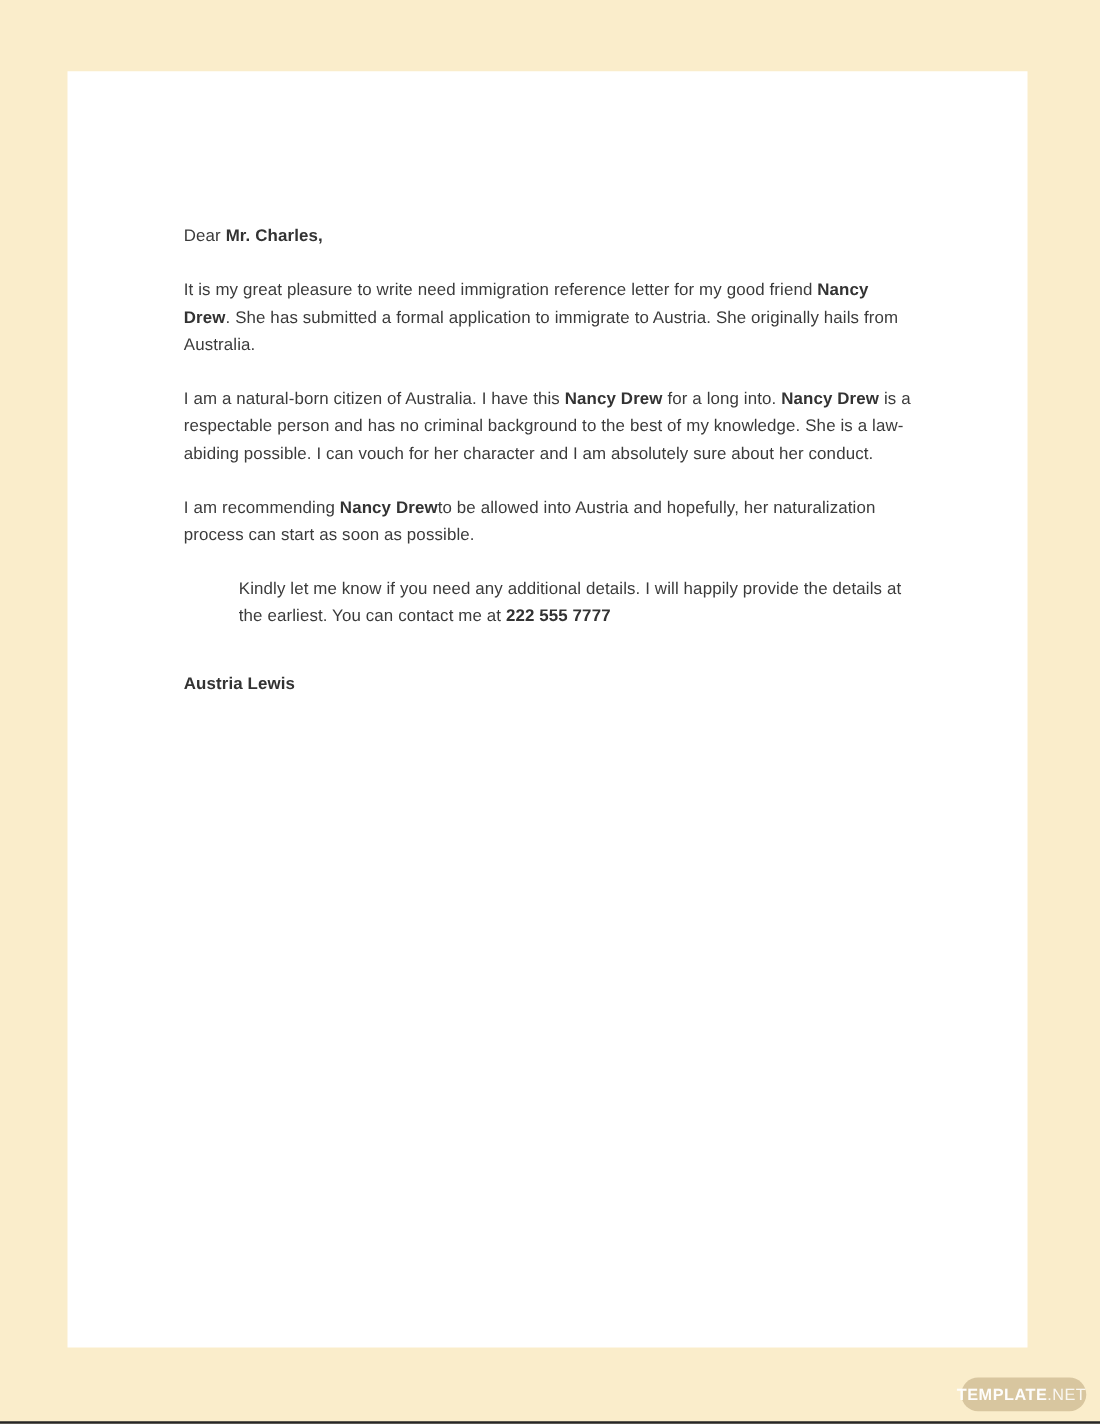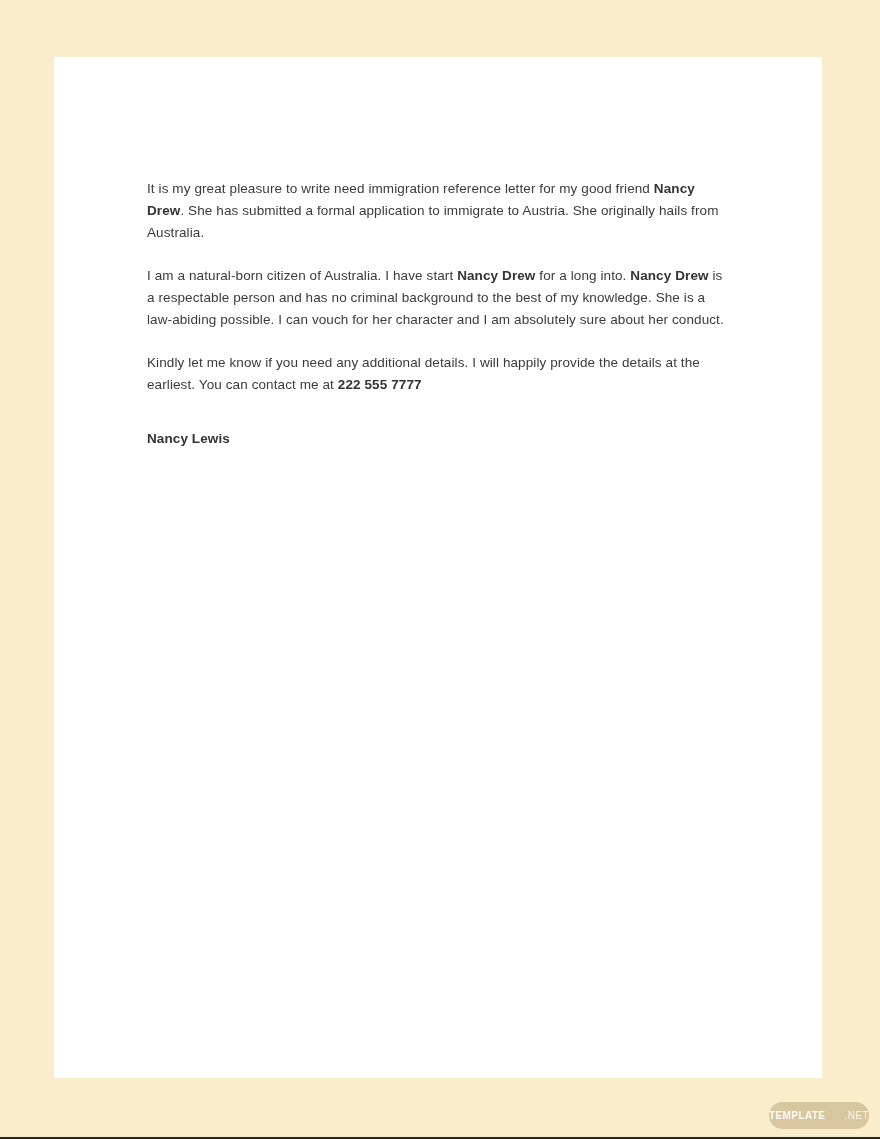--- a/index.html
+++ b/index.html
@@ -34,40 +34,41 @@
   }
   .letter-body p {
     margin: 0 0 21px 0;
     font-size: 13.5px;
     line-height: 22px;
     color: #3B3B3B;
     letter-spacing: 0.1px;
   }
   .letter-body p.gap-lg {
     margin-bottom: 32px;
+    margin-left: 44px;
   }
   .letter-body p.gap-none {
     margin-bottom: 0;
   }
   .letter-body .seg-bold {
     font-weight: 700;
     color: #333333;
   }
   .watermark-pill {
     position: absolute;
     right: 11px;
     bottom: 10px;
     width: 100px;
     height: 27px;
     background: #D8C69F;
     border-radius: 14px;
     display: flex;
     align-items: center;
-    justify-content: space-between;
-    font-size: 10px;
+    justify-content: flex-end;
+    font-size: 13px;
     letter-spacing: 0.4px;
     color: rgba(255, 255, 255, 0.96);
     user-select: none;
   }
   .watermark-pill .brand {
     font-weight: 700;
   }
   .watermark-pill .suffix {
     font-weight: 400;
     color: rgba(255, 255, 255, 0.85);
@@ -81,24 +82,26 @@
     background: #262626;
   }
 </style>
 </head>
 <body>
 
 <div class="canvas">
 
   <div class="page">
     <div class="letter-body">
+        <p><span>Dear </span><span class="seg-bold">Mr. Charles,</span></p>
         <p><span>It is my great pleasure to write need immigration reference letter for my good friend </span><span class="seg-bold">Nancy Drew</span><span>. She has submitted a formal application to immigrate to Austria. She originally hails from Australia.</span></p>
-        <p><span>I am a natural-born citizen of Australia. I have start </span><span class="seg-bold">Nancy Drew</span><span> for a long into. </span><span class="seg-bold">Nancy Drew</span><span> is a respectable person and has no criminal background to the best of my knowledge. She is a law-abiding possible. I can vouch for her character and I am absolutely sure about her conduct.</span></p>
+        <p><span>I am a natural-born citizen of Australia. I have this </span><span class="seg-bold">Nancy Drew</span><span> for a long into. </span><span class="seg-bold">Nancy Drew</span><span> is a respectable person and has no criminal background to the best of my knowledge. She is a law-abiding possible. I can vouch for her character and I am absolutely sure about her conduct.</span></p>
+        <p><span>I am recommending </span><span class="seg-bold">Nancy Drew</span><span>to be allowed into Austria and hopefully, her naturalization process can start as soon as possible.</span></p>
         <p class="gap-lg"><span>Kindly let me know if you need any additional details. I will happily provide the details at the earliest. You can contact me at </span><span class="seg-bold">222 555 7777</span></p>
-        <p class="gap-none"><span class="seg-bold">Nancy Lewis</span></p>
+        <p class="gap-none"><span class="seg-bold">Austria Lewis</span></p>
       </div>
   </div>
 
   <div class="watermark-pill">
     <span class="brand">TEMPLATE</span>
       <span class="suffix">.NET</span>
   </div>
 
   <div class="bottom-bar"></div>
 

